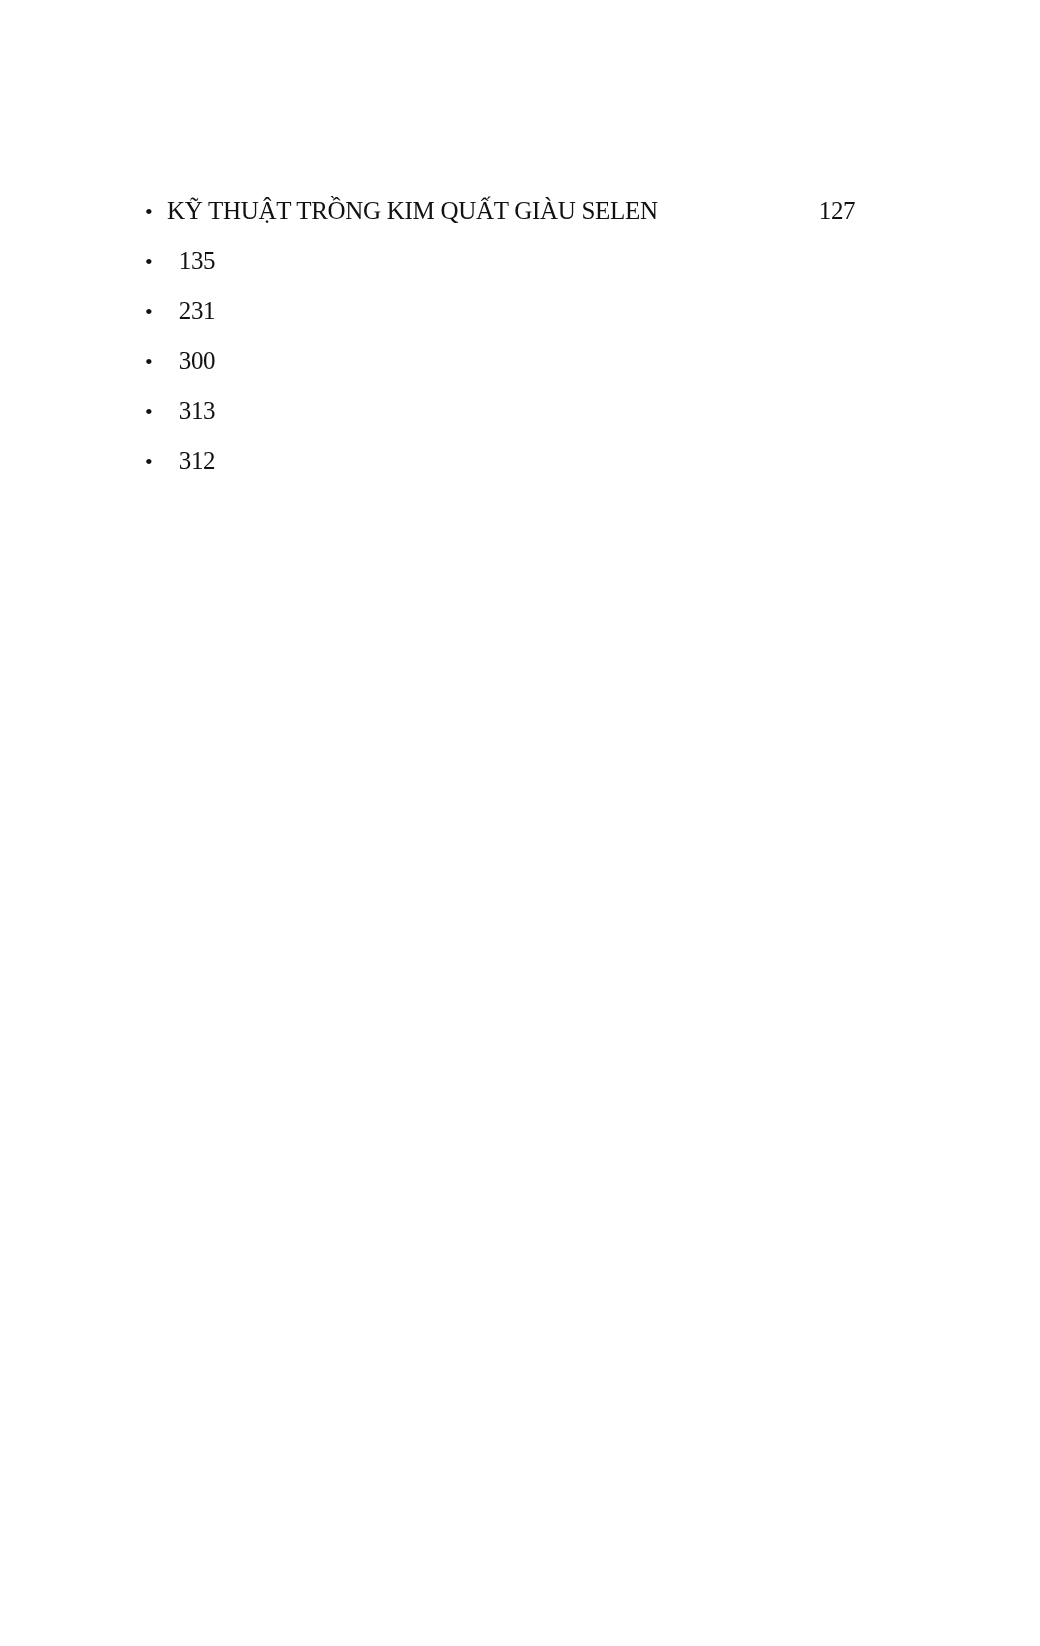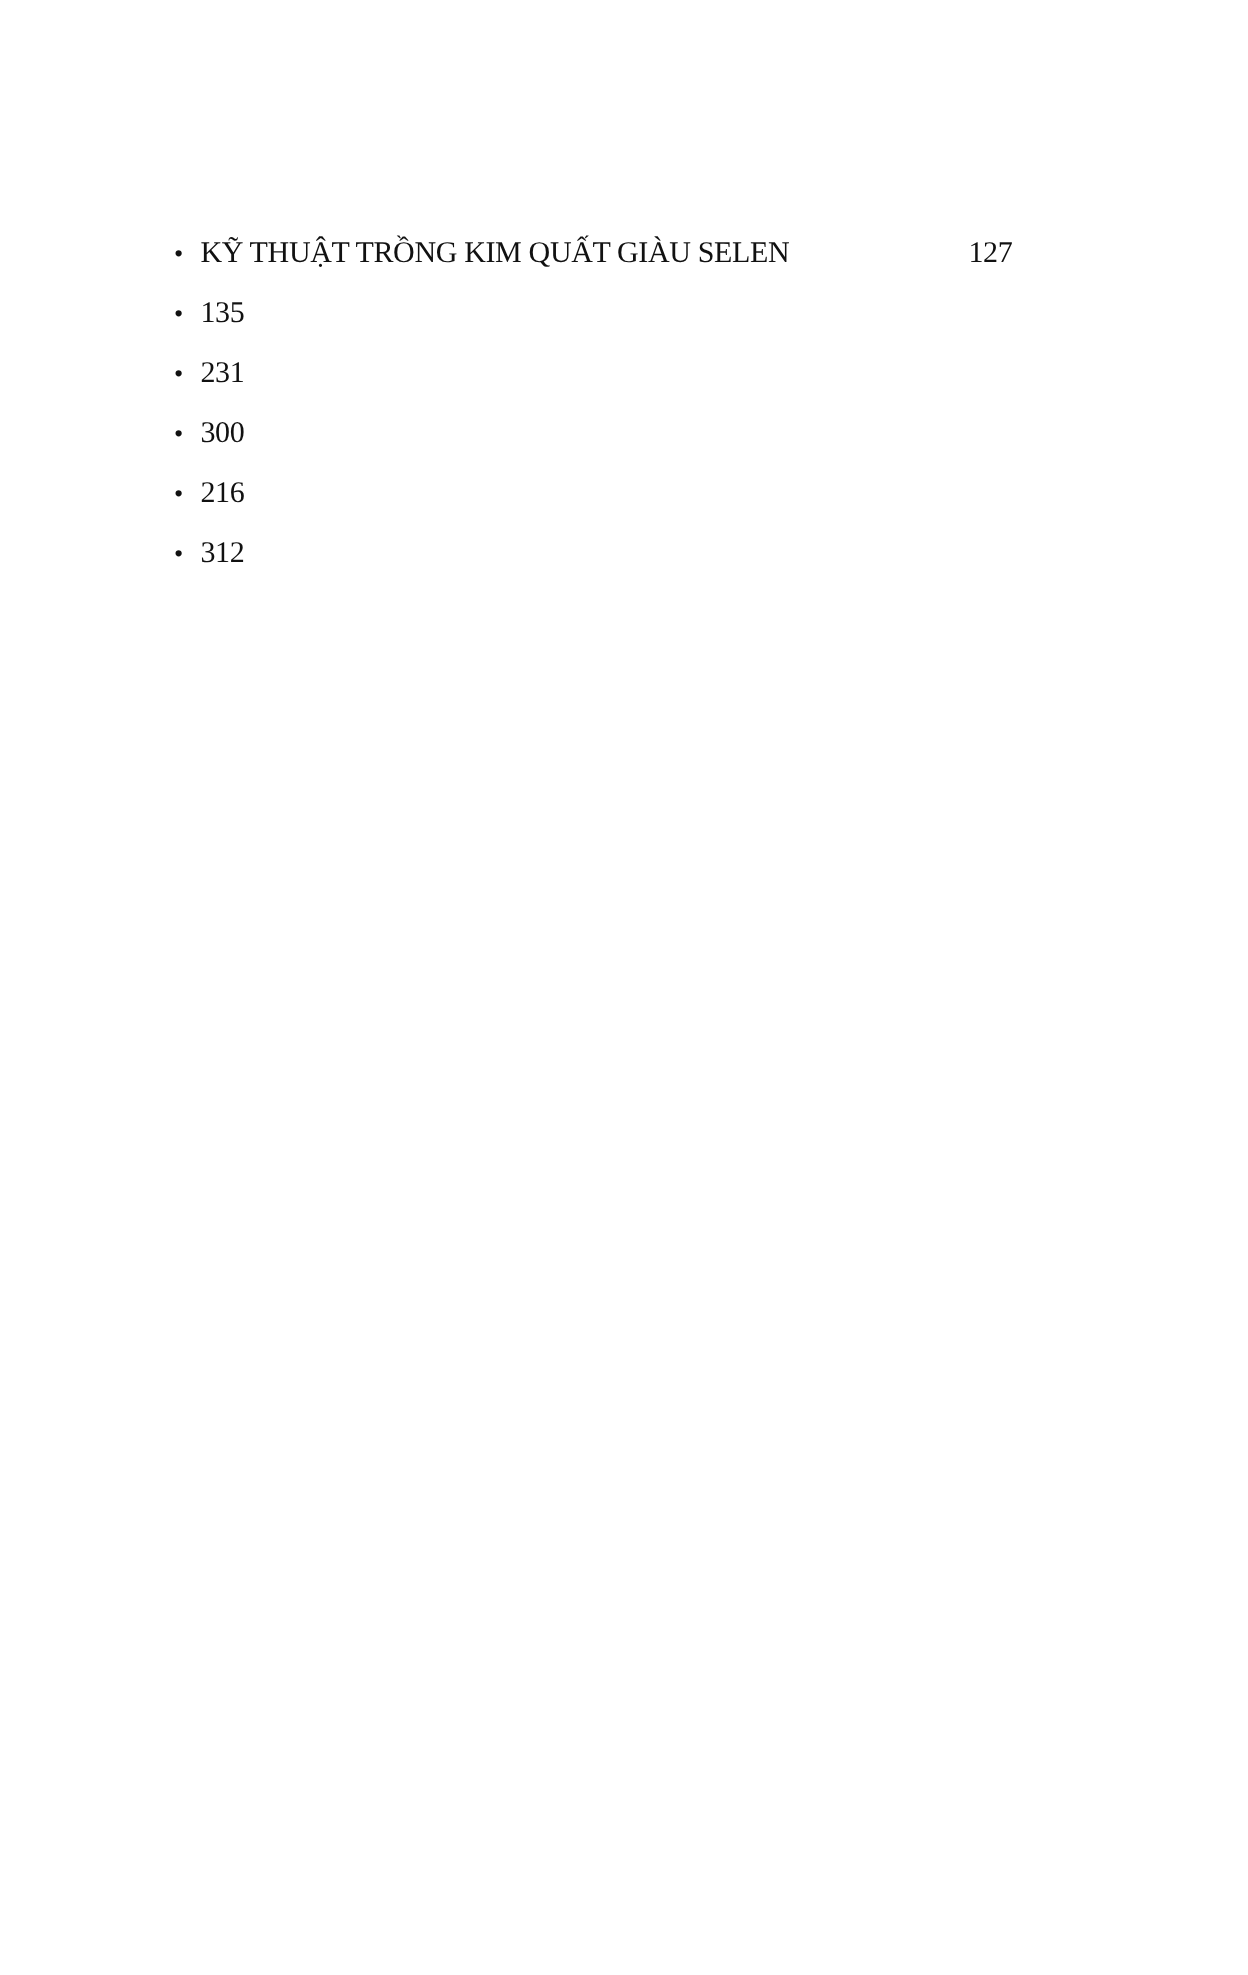--- a/index.html
+++ b/index.html
@@ -37,21 +37,21 @@
     font-size: 22px;
     color: #111111;
   }
   .toc-title {
     flex: 1 1 auto;
     overflow: hidden;
     text-transform: uppercase;
   }
   .toc-page {
     flex: 0 0 auto;
-    text-align: left;
+    text-align: center;
     min-width: 60px;
     font-size: 25px;
   }
 </style>
 </head>
 <body>
 
 <div class="page">
   <div class="toc-list">
   <div class="toc-row">
@@ -70,21 +70,21 @@
     <span class="toc-page">231</span>
   </div>
 
   <div class="toc-row">
     <span class="toc-bullet">•</span>
     <span class="toc-page">300</span>
   </div>
 
   <div class="toc-row">
     <span class="toc-bullet">•</span>
-    <span class="toc-page">216</span>
+    <span class="toc-page">313</span>
   </div>
 
   <div class="toc-row">
     <span class="toc-bullet">•</span>
     <span class="toc-page">312</span>
   </div>
 </div>
 </div>
 
 </body></html>

